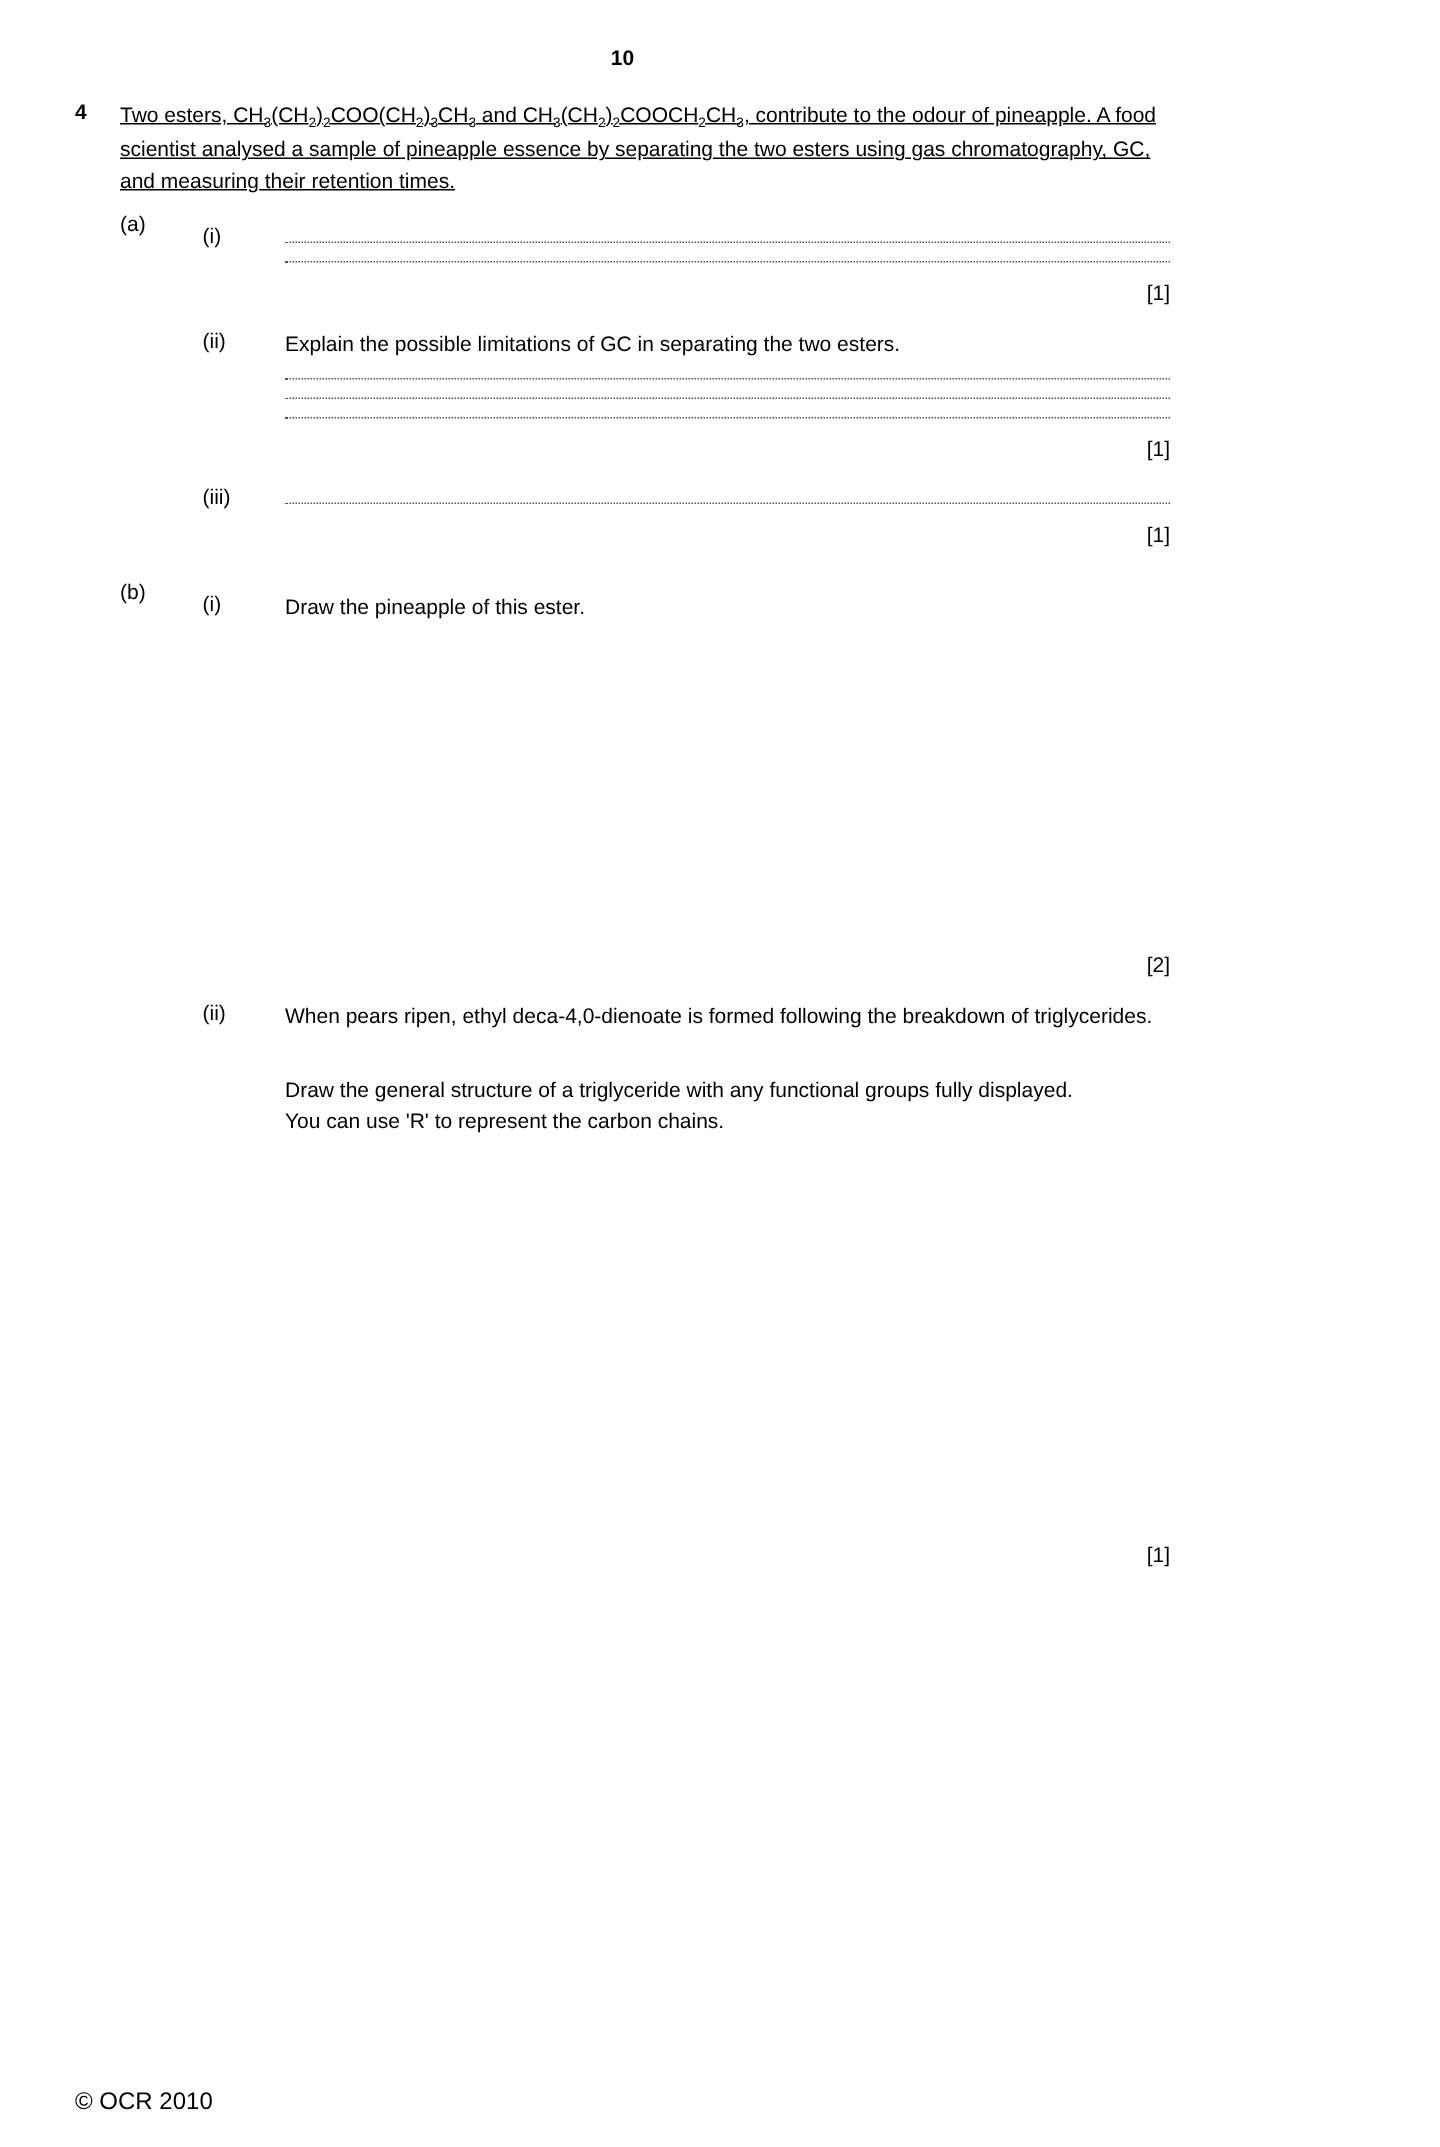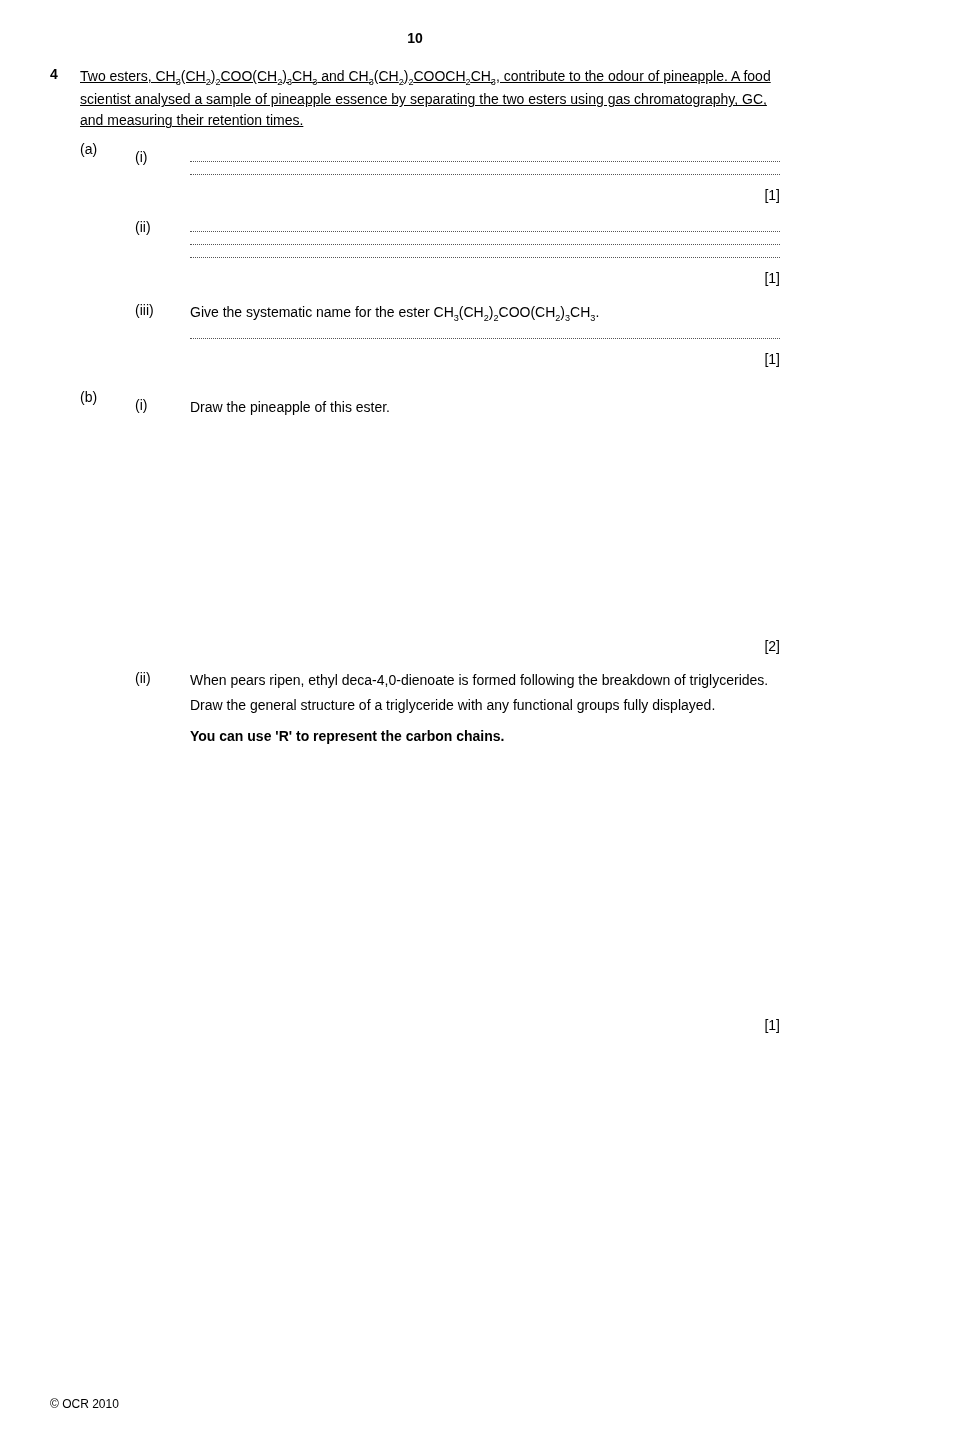--- a/index.html
+++ b/index.html
@@ -129,21 +129,21 @@
       bottom: 20px;
       left: 50px;
       right: 60px;
       display: flex;
       justify-content: space-between;
       align-items: center;
       font-size: 12px;
     }
 
     .footer-left {
-      font-size: 12px;
+      font-size: 16px;
       text-align: right;
     }
 
     .footer-right {
       font-size: 12px;
     }
 
     .sub-part-block {
       margin-top: 8px;
       margin-left: 0px;
@@ -182,37 +182,37 @@
                   </div>
                   <div class="mark">[1]</div>
                 </div>
               </div>
             </div>
 
             <div class="sub-part-block">
               <div class="part-label-row">
                 <div class="part-label-sub">(ii)</div>
                 <div class="part-content">
+                  <div class="part-text">
+                    Explain the possible limitations of GC in separating the two esters.
+                  </div>
                   <div class="answer-space">
                     <div class="dotted-line"></div>
                     <div class="dotted-line"></div>
                     <div class="dotted-line"></div>
                   </div>
                   <div class="mark">[1]</div>
                 </div>
               </div>
             </div>
 
             <div class="sub-part-block">
               <div class="part-label-row">
                 <div class="part-label-sub">(iii)</div>
                 <div class="part-content">
-                  <div class="part-text">
-                    Give the systematic name for the ester CH<sub>3</sub>(CH<sub>2</sub>)<sub>2</sub>COO(CH<sub>2</sub>)<sub>3</sub>CH<sub>3</sub>.
-                  </div>
                   <div class="answer-space">
                     <div class="dotted-line"></div>
                   </div>
                   <div class="mark">[1]</div>
                 </div>
               </div>
             </div>
 
           </div>
         </div>
@@ -236,24 +236,24 @@
               </div>
             </div>
 
             <div class="sub-part-block">
               <div class="part-label-row">
                 <div class="part-label-sub">(ii)</div>
                 <div class="part-content">
                   <div class="part-text">
                     When pears ripen, ethyl deca-4,0-dienoate is formed following the breakdown of triglycerides.
                   </div>
-                  <div class="part-text" style="margin-top: 4px;">
+                  <div class="part-text" style="margin-top: 28px;">
                     Draw the general structure of a triglyceride with any functional groups fully displayed.
                   </div>
-                  <div class="part-text" style="margin-top: 10px; font-weight: bold;">
+                  <div class="part-text" style="">
                     You can use 'R' to represent the carbon chains.
                   </div>
                   <div class="draw-space-large"></div>
                   <div class="mark">[1]</div>
                 </div>
               </div>
             </div>
 
           </div>
         </div>

